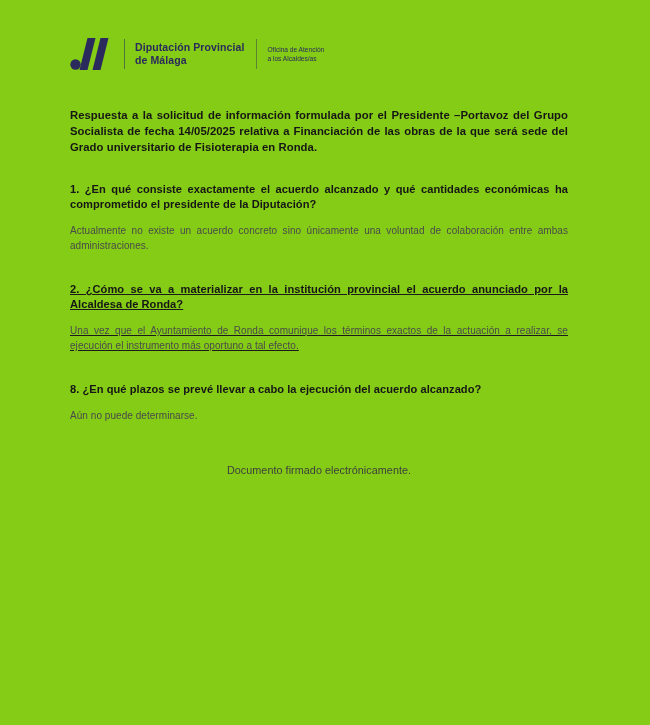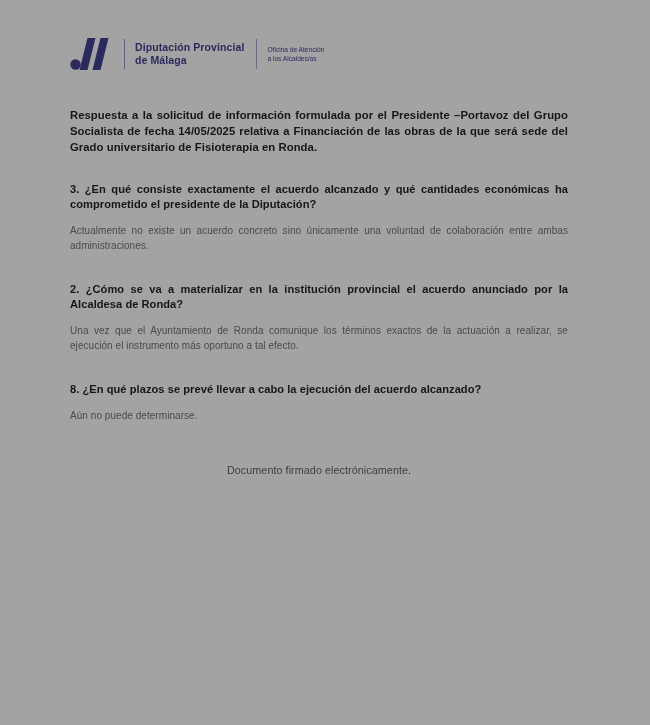--- a/index.html
+++ b/index.html
@@ -12,21 +12,21 @@
     height: 725px;
     font-family: "Liberation Sans", sans-serif;
     color: #1b1b1b;
     overflow: hidden;
     position: relative;
   }
 
   .page {
     width: 650px;
     height: 725px;
-    background: #a3a3a3;
+    background: #84cc16;
     box-sizing: border-box;
     position: relative;
   }
 
   
   .letterhead {
     position: absolute;
     left: 70px;
     top: 33px;
     display: flex;
@@ -111,21 +111,21 @@
     font-weight: normal;
     text-align: justify;
     color: #4a4a4a;
     margin: 0 0 29px 0;
     letter-spacing: 0.05px;
   }
 
   .answer.last { margin-bottom: 2px; }
 
   .qa-block { margin: 0; }
-  .qa-block.b2 { margin-top: 17px; }
+  .qa-block.b2 { margin-top: 17px; text-decoration: underline; }
 
   .signature-line {
     position: absolute;
     left: 70px;
     top: 463px;
     width: 498px;
     text-align: center;
     font-size: 10.8px;
     line-height: 15px;
     color: #3e3e3e;
@@ -161,21 +161,21 @@
       <div>a los Alcaldes/as</div>
     </div>
 
   </div>
 
   <div class="content">
 
     <p class="doc-title">Respuesta a la solicitud de información formulada por el Presidente –Portavoz del Grupo Socialista de fecha 14/05/2025 relativa a Financiación de las obras de la que será sede del Grado universitario de Fisioterapia en Ronda.</p>
 
     <div class="qa-block b1">
-      <p class="question">3. ¿En qué consiste exactamente el acuerdo alcanzado y qué cantidades económicas ha comprometido el presidente de la Diputación?</p>
+      <p class="question">1. ¿En qué consiste exactamente el acuerdo alcanzado y qué cantidades económicas ha comprometido el presidente de la Diputación?</p>
       <p class="answer">Actualmente no existe un acuerdo concreto sino únicamente una voluntad de colaboración entre ambas administraciones.</p>
     </div>
 
     <div class="qa-block b2">
       <p class="question">2. ¿Cómo se va a materializar en la institución provincial el acuerdo anunciado por la Alcaldesa de Ronda?</p>
       <p class="answer">Una vez que el Ayuntamiento de Ronda comunique los términos exactos de la actuación a realizar, se ejecución el instrumento más oportuno a tal efecto.</p>
     </div>
 
     <div class="qa-block b3">
       <p class="question">8. ¿En qué plazos se prevé llevar a cabo la ejecución del acuerdo alcanzado?</p>

